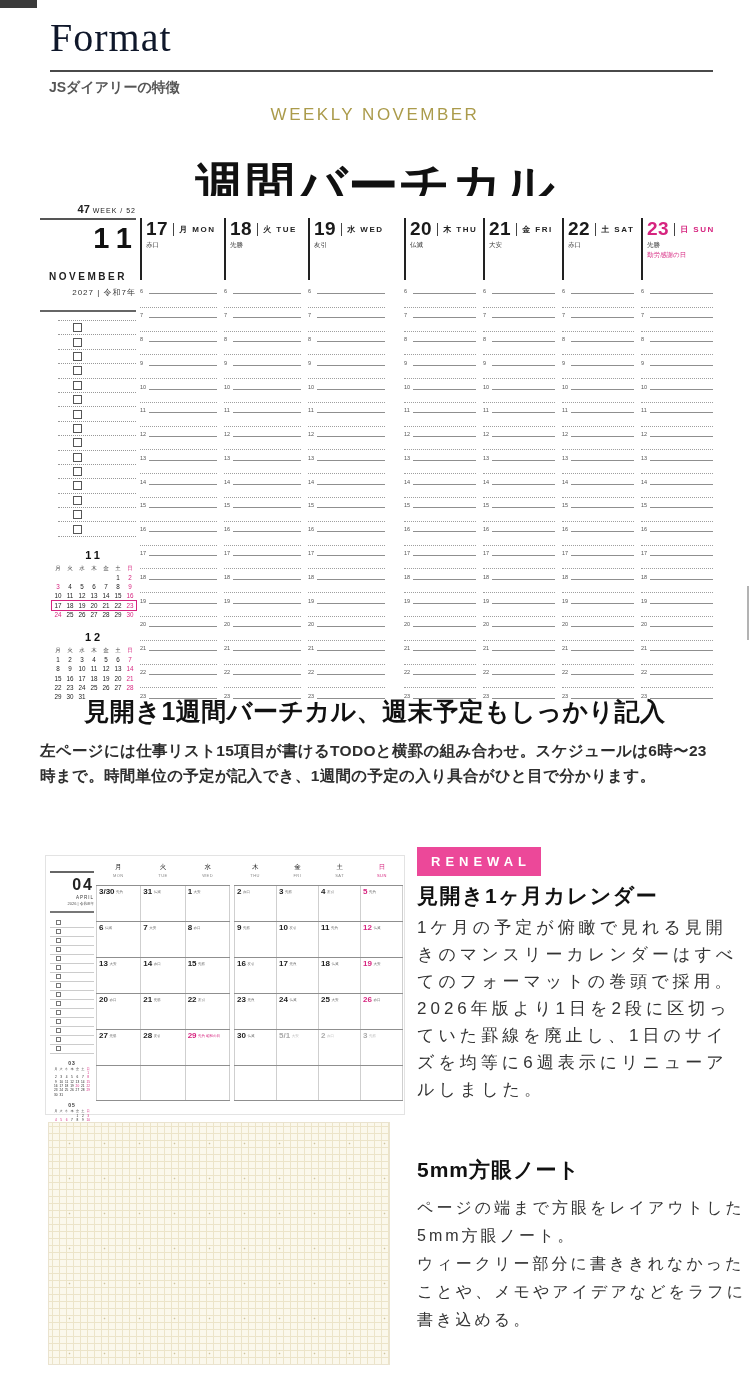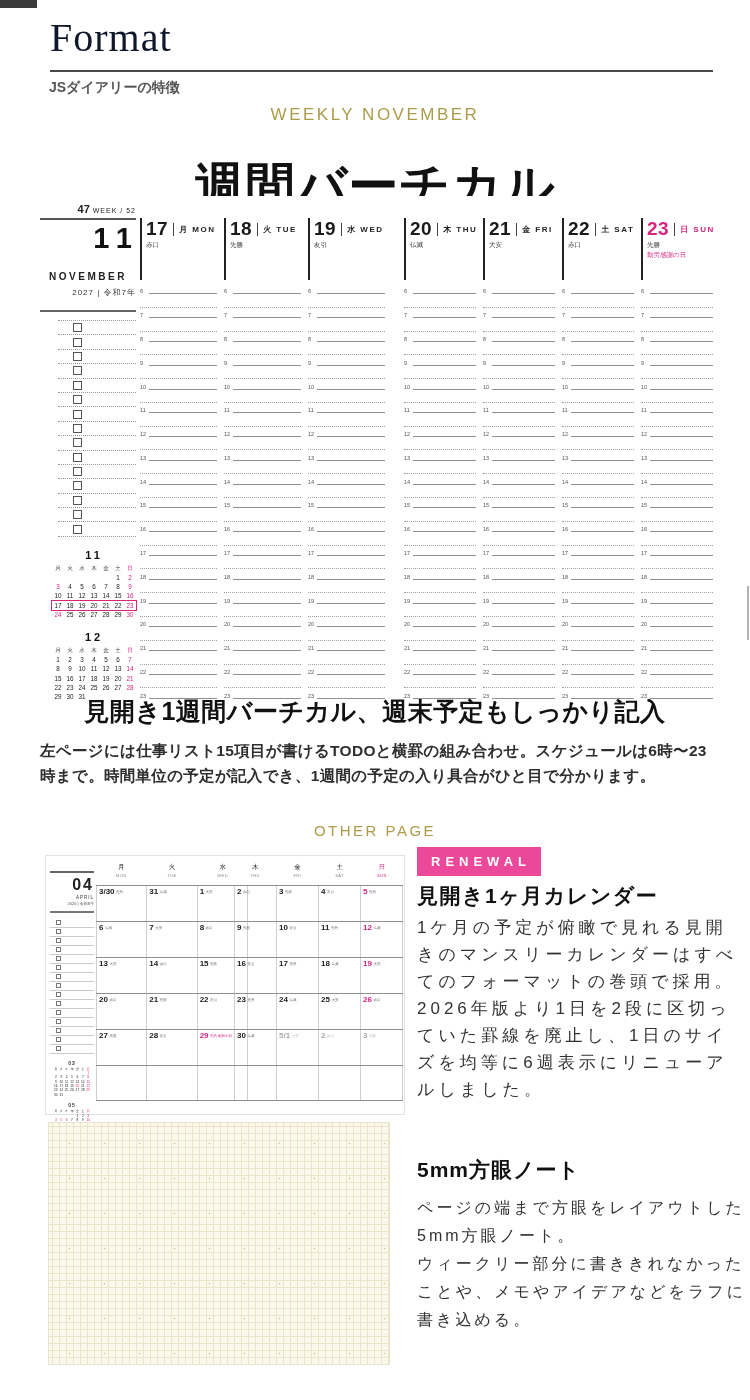--- a/index.html
+++ b/index.html
@@ -78,21 +78,21 @@
   .ms-year{text-align:right;font-size:4px;color:#555;margin-top:1px;}
   .ms-rule2{height:1.5px;background:#777;margin-top:5px;}
   .ms-todo{margin-top:6px;}
   .ms-todo-row{height:8px;border-bottom:1px solid #ccc;display:flex;align-items:center;}
   .ms-box{width:3px;height:3px;border:1px solid #777;margin-left:6px;flex:none;}
   .ms-minicals{margin-top:6px;}
   .minical.tiny{margin-top:5px;}
   .minical.tiny .mc-title{font-size:5px;letter-spacing:1px;color:#333;margin-bottom:1px;}
   .minical.tiny .mc-cell{width:5.4px;height:4.4px;line-height:4.4px;font-size:3.2px;}
   .mpage{position:absolute;top:3px;height:252px;}
-  .mpage.pl{left:50px;width:152px;}
+  .mpage.pl{left:50px;width:134px;}
   .mpage.pr{left:188px;width:169px;}
   .mh{display:flex;height:26px;}
   .mh-cell{flex:1;text-align:center;padding-top:4px;}
   .mh-jp{font-size:6.5px;color:#222;}
   .mh-en{font-size:4px;color:#888;letter-spacing:0.5px;margin-top:1px;}
   .mh-cell.sun .mh-jp,.mh-cell.sun .mh-en{color:#d6247f;}
   .mrow{display:flex;height:36px;border-top:1px solid #8f8f8f;box-sizing:border-box;}
   .mpage > .mrow:last-child{border-bottom:1px solid #8f8f8f;}
   .mcell{flex:1;border-left:1px solid #cfcfcf;padding:2px 0 0 2px;display:flex;align-items:flex-start;overflow:hidden;}
   .mcell:last-child{border-right:1px solid #cfcfcf;}
@@ -1030,21 +1030,20 @@
               <span class="l"></span>
             </div>
           </div>
         </div>
       </div>
   </div>
 
   <div class="weekly-caption">見開き1週間バーチカル、週末予定もしっかり記入</div>
   <div class="weekly-desc">左ページには仕事リスト15項目が書けるTODOと横罫の組み合わせ。スケジュールは6時〜23時まで。時間単位の予定が記入でき、1週間の予定の入り具合がひと目で分かります。</div>
 
-  <div class="eyebrow other">OTHER PAGE</div>
 
   <div class="mcal">
     <div class="ms">
       <div class="ms-rule"></div>
       <div class="ms-num">04</div>
       <div class="ms-name">APRIL</div>
       <div class="ms-year">2026 | 令和8年</div>
       <div class="ms-rule2"></div>
       <div class="ms-todo">
           <div class="ms-todo-row">

